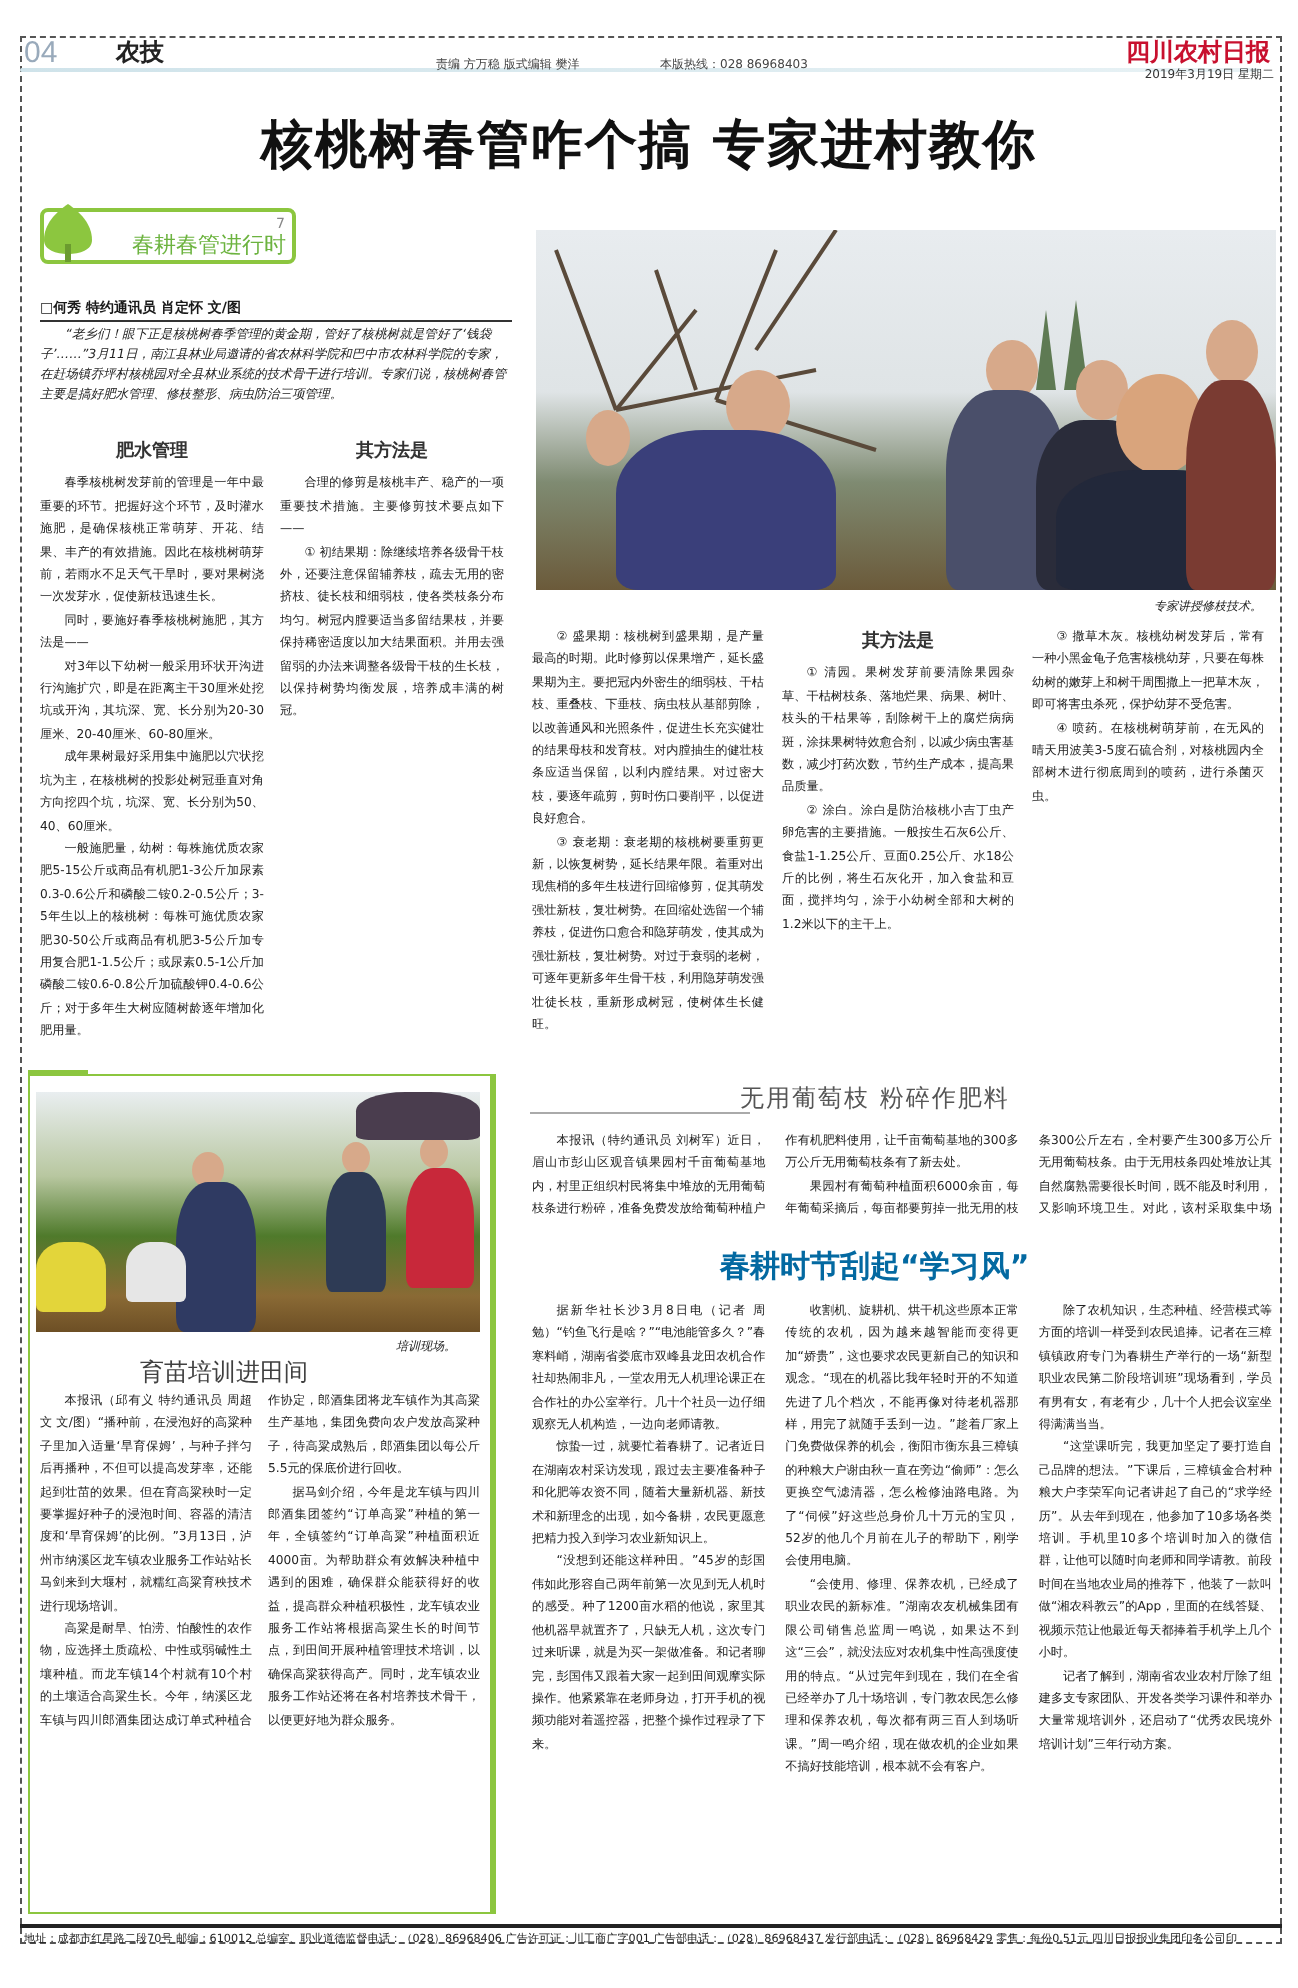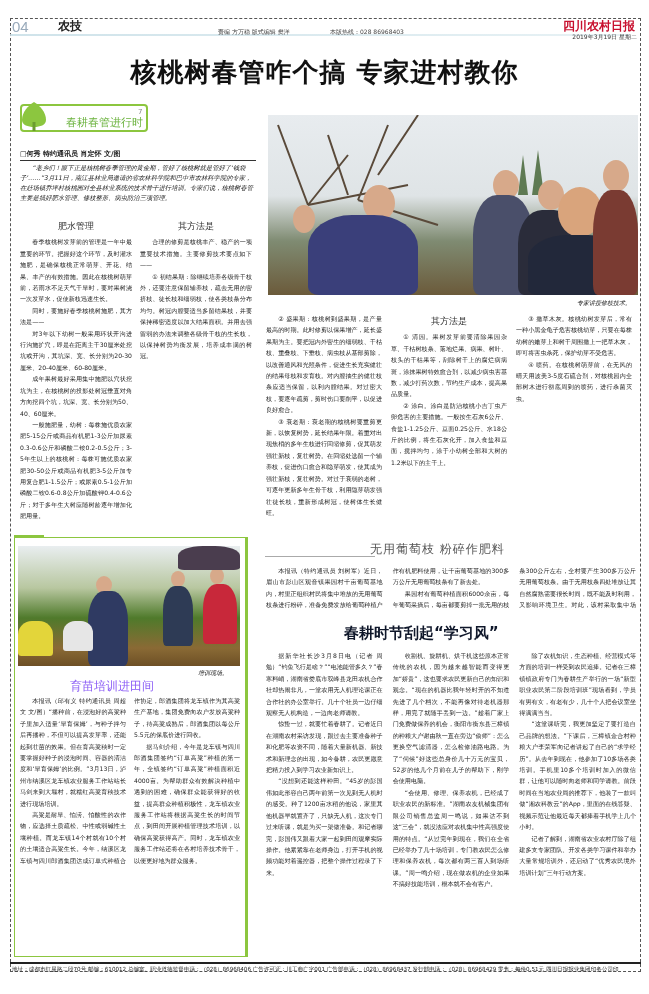--- a/index.html
+++ b/index.html
@@ -20,36 +20,36 @@
   
   .badge { left:20px; top:104px; width:128px; height:28px; border:2px solid #8cc63f; border-radius:4px; box-sizing:border-box; }
   .badge-tree { left:18px; top:100px; width:32px; height:32px; }
   .badge-text { left:50px; top:115px; font-size:11px; color:#6cb33f; white-space:nowrap;margin-left:16px; }
   .badge-num { left:138px; top:108px; font-size:7px; color:#888; }
   .byline { left:20px; top:149px; font-size:7px; font-weight:bold; white-space:nowrap; }
   .byline-line { left:20px; top:160px; width:236px; height:1px; background:#333; }
   .lead { left:20px; top:163px; width:236px; font-size:6.3px; line-height:10px; font-style:italic; text-indent:2em; color:#222; }
   .col { font-size:6.1px; line-height:11.4px; text-align:justify; color:#222; }
   .col p { margin:0; text-indent:2em; }
-  .col h4 { margin:3px 0 4px; text-align:center; font-size:9px; font-weight:normal; color:#333; }
+  .col h4 { margin:3px 0 4px; text-align:center; font-size:9px; font-weight:bold; color:#333; }
   
   .photo1 { left:268px; top:115px; width:370px; height:180px; overflow:hidden;
             background:linear-gradient(180deg,#e8ecef 0%,#dfe4e6 45%,#7f8b72 70%,#6b5a3a 100%); }
   .cap1 { right:18px; top:299px; font-size:6px; font-style:italic; color:#222; }
   
   .sub1 { left:370px; top:541px; font-size:12px; color:#555; white-space:nowrap; letter-spacing:1px; }
   .sub1-line { left:265px; top:556px; width:110px; height:1px; background:#aaa; }
-  .headline2 { left:344px; top:624px; font-size:15px; font-weight:bold; color:#0f172a; white-space:nowrap; }
+  .headline2 { left:360px; top:624px; font-size:15px; font-weight:bold; color:#0369a1; white-space:nowrap; }
   
   .gbox { left:14px; top:537px; width:234px; height:420px; border:1px solid #8cc63f; border-right:3px solid #8cc63f; box-sizing:border-box; }
   .gbar-top { left:14px; top:535px; width:30px; height:3px; background:#8cc63f; }
   .photo2 { left:18px; top:546px; width:222px; height:120px; overflow:hidden;
             background:linear-gradient(180deg,#e9eef0 0%,#b8c7a0 35%,#4f7a2b 60%,#8a6a35 85%,#6d4f25 100%); }
   .cap2 { left:198px; top:669px; font-size:6px; font-style:italic; color:#222; }
-  .sub2 { left:70px; top:678px; font-size:12px; color:#8b5cf6; white-space:nowrap; }
+  .sub2 { left:70px; top:678px; font-size:12px; color:#404040; white-space:nowrap; }
   .footer-rule { left:10px; top:962px; width:631px; height:2px; background:#222; }
   .footer { left:12px; top:966px; width:628px; font-size:5.6px; color:#222; white-space:nowrap; overflow:hidden; }
   .figure { position:absolute; border-radius:40% 40% 10% 10%; }
   .head { position:absolute; border-radius:50%; background:#d7a98a; }
 </style>
 </head>
 <body>
 
 <div class="page"></div>
 

